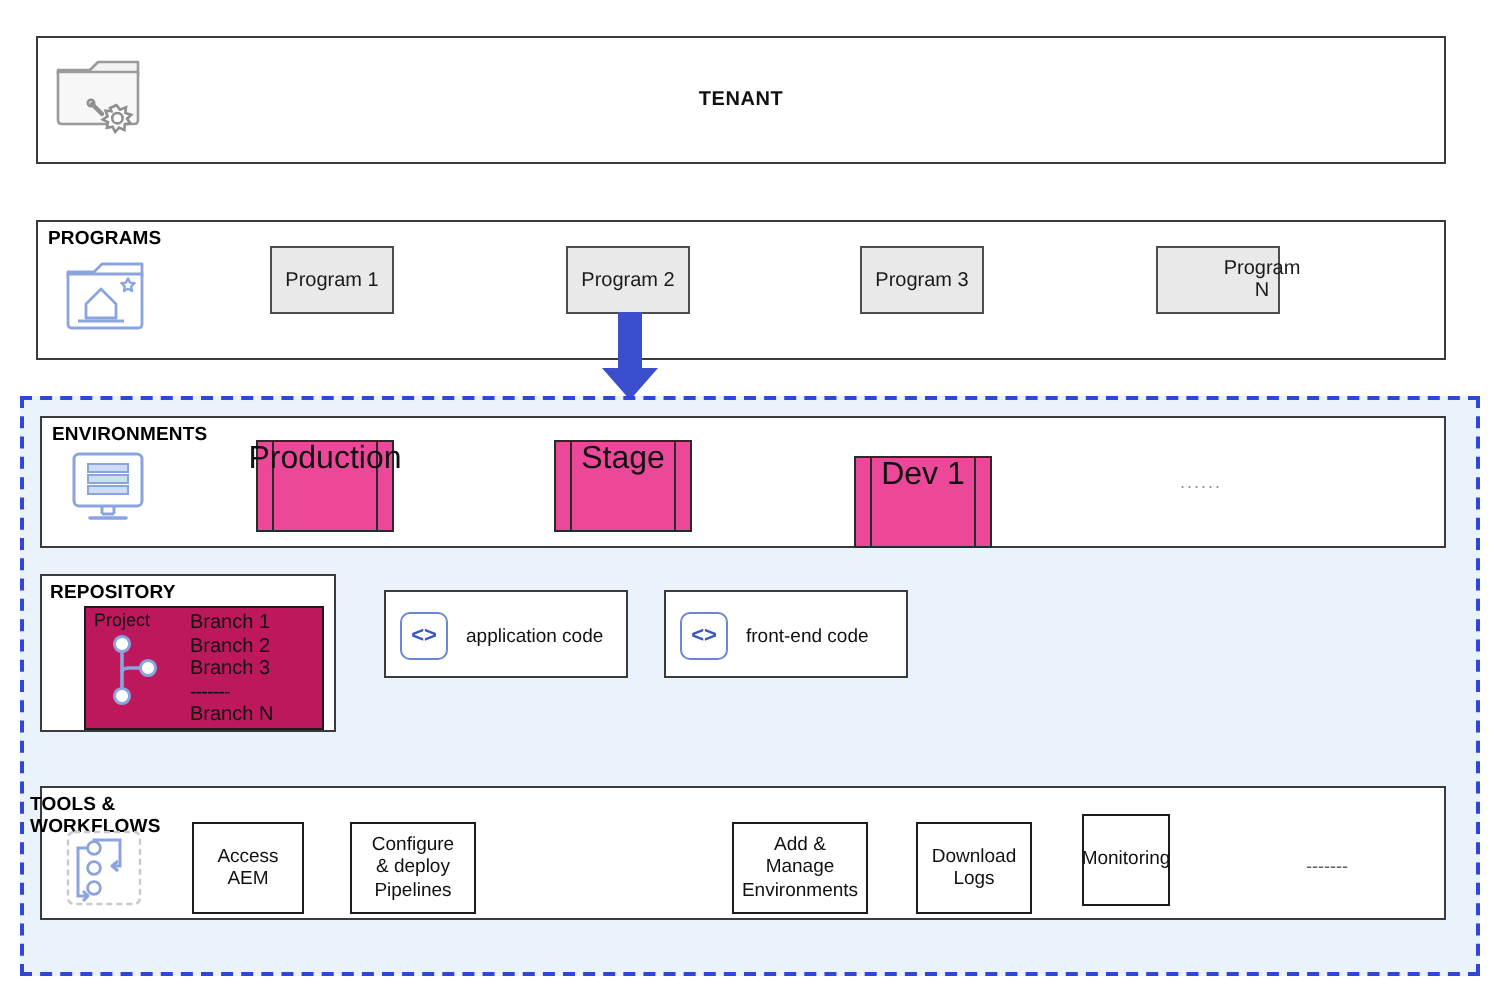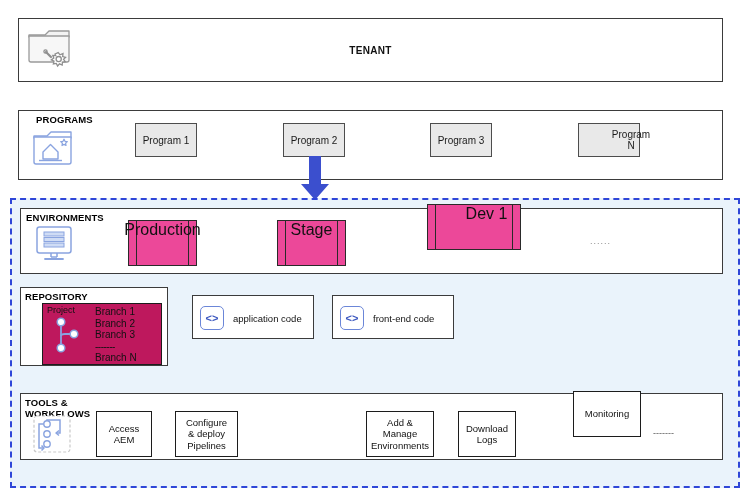--- a/index.html
+++ b/index.html
@@ -118,21 +118,21 @@
       <g stroke="#8f8f8f" stroke-width="1.3" fill="#ffffff">
         <path d="M31,30 l3.2,-1.4 l1.8,2.2 l3,-1.2 l-0.3,2.9 l2.9,0.9 l-2.1,2 l1.8,2.3 l-2.9,0.4 l-0.2,2.9 l-2.7,-1.2 l-1.9,2.2 l-1.3,-2.6 l-2.9,0.5 l0.6,-2.8 l-2.6,-1.3 l2.4,-1.7 l-1,-2.7 l2.9,0.2 Z"></path>
         <circle cx="34.7" cy="35.1" r="2.6" fill="#ffffff"></circle>
       </g>
       <path d="M27,33 l-5,-5" stroke="#8f8f8f" stroke-width="2.2" stroke-linecap="round"></path>
       <circle cx="21.5" cy="27.5" r="1.6" fill="none" stroke="#8f8f8f" stroke-width="1.3"></circle>
     </svg>
   </div>
 
   <div class="abs panel" style="left:18px;top:110px;width:705px;height:70px;"></div>
-  <div class="sect-label" style="left:36px;top:114px;">PROGRAMS</div>
+  <div class="sect-label" style="left:24px;top:114px;">PROGRAMS</div>
   <div class="abs" style="left:30px;top:126px;width:46px;height:46px;">
     <svg width="46" height="46" viewBox="0 0 46 46">
       <path d="M4,10 L17,10 L21,6 L41,6 L41,12 L4,12 Z" fill="#ffffff" stroke="#8aa4e0" stroke-width="1.4" stroke-linejoin="round"></path>
       <path d="M4,11 L41,11 L41,36 Q41,38 39,38 L6,38 Q4,38 4,36 Z" fill="#ffffff" stroke="#8aa4e0" stroke-width="1.4" stroke-linejoin="round"></path>
       <path d="M13,26 L20.5,18.5 L28,26 L28,33 L13,33 Z" fill="none" stroke="#8aa4e0" stroke-width="1.4" stroke-linejoin="round"></path>
       <path d="M9,34.5 L32,34.5" stroke="#8aa4e0" stroke-width="1.4"></path>
       <path d="M34,13.2 l1,2.1 l2.3,0.3 l-1.7,1.6 l0.4,2.3 l-2,-1.1 l-2,1.1 l0.4,-2.3 l-1.7,-1.6 l2.3,-0.3 Z" fill="none" stroke="#8aa4e0" stroke-width="1.2" stroke-linejoin="round"></path>
     </svg>
   </div>
 
@@ -170,21 +170,21 @@
       <path d="M19,35 L25,35" stroke="#8aa4e0" stroke-width="1.5"></path>
     </svg>
   </div>
 
   <div class="env-box" style="left:128px;top:220px;width:67px;height:44px;">
     <span>Production</span>
   </div>
   <div class="env-box" style="left:277px;top:220px;width:67px;height:44px;">
     <span>Stage</span>
   </div>
-  <div class="env-box" style="left:427px;top:204px;width:67px;height:44px;padding-left:25px;">
+  <div class="env-box" style="left:427px;top:228px;width:67px;height:44px;">
     <span>Dev 1</span>
   </div>
   <div class="dots" style="left:590px;top:236px;">......</div>
 
   <div class="abs panel" style="left:20px;top:287px;width:148px;height:79px;"></div>
   <div class="sect-label" style="left:25px;top:291px;">REPOSITORY</div>
 
   <div class="repo-inner" style="left:42px;top:303px;width:118px;height:60px;">
     <div class="repo-proj">Project</div>
     <div class="abs" style="left:9px;top:12px;width:34px;height:42px;">
@@ -211,21 +211,21 @@
     <div class="lbl">application code</div>
   </div>
 
   <div class="abs panel" style="left:332px;top:295px;width:122px;height:44px;"></div>
   <div class="code-chip" style="left:340px;top:306px;">
     <div class="glyph">&lt;&gt;</div>
     <div class="lbl">front-end code</div>
   </div>
 
   <div class="abs panel" style="left:20px;top:393px;width:703px;height:67px;"></div>
-  <div class="sect-label" style="left:25px;top:397px;">TOOLS &amp;
+  <div class="sect-label" style="left:15px;top:397px;">TOOLS &amp;
 WORKFLOWS</div>
   <div class="abs" style="left:30px;top:412px;width:44px;height:44px;">
     <svg width="44" height="44" viewBox="0 0 44 44">
       <rect x="4" y="4" width="36" height="36" rx="3" fill="#ffffff" stroke="#c9c9c9" stroke-width="1.2" stroke-dasharray="3 2"></rect>
       <circle cx="17" cy="12" r="3.2" fill="#ffffff" stroke="#8aa4e0" stroke-width="1.4"></circle>
       <circle cx="17" cy="22" r="3.2" fill="#ffffff" stroke="#8aa4e0" stroke-width="1.4"></circle>
       <circle cx="17" cy="32" r="3.2" fill="#ffffff" stroke="#8aa4e0" stroke-width="1.4"></circle>
       <path d="M17,8.8 L17,8 L30,8 L30,21 L26,21" fill="none" stroke="#8aa4e0" stroke-width="1.5"></path>
       <path d="M29,18.5 L26,21 L29,23.5" fill="none" stroke="#8aa4e0" stroke-width="1.5" stroke-linejoin="round"></path>
       <path d="M13.8,12 L9,12 L9,36 L14,36" fill="none" stroke="#8aa4e0" stroke-width="1.5"></path>
@@ -244,18 +244,18 @@
   </div>
   <div class="abs white-box" style="left:366px;top:411px;width:68px;height:46px;white-space:pre-line;">
     <span>Add  &amp;
 Manage
 Environments</span>
   </div>
   <div class="abs white-box" style="left:458px;top:411px;width:58px;height:46px;white-space:pre-line;">
     <span>Download
 Logs</span>
   </div>
-  <div class="abs white-box" style="left:541px;top:391px;width:68px;height:46px;white-space:pre-line;margin-left:32px;">
+  <div class="abs white-box" style="left:541px;top:407px;width:44px;height:46px;white-space:pre-line;">
     <span>Monitoring</span>
   </div>
   <div class="dots" style="left:653px;top:428px;color:#555;letter-spacing:0;">-------</div>
 
 </div>
 
 </body></html>

